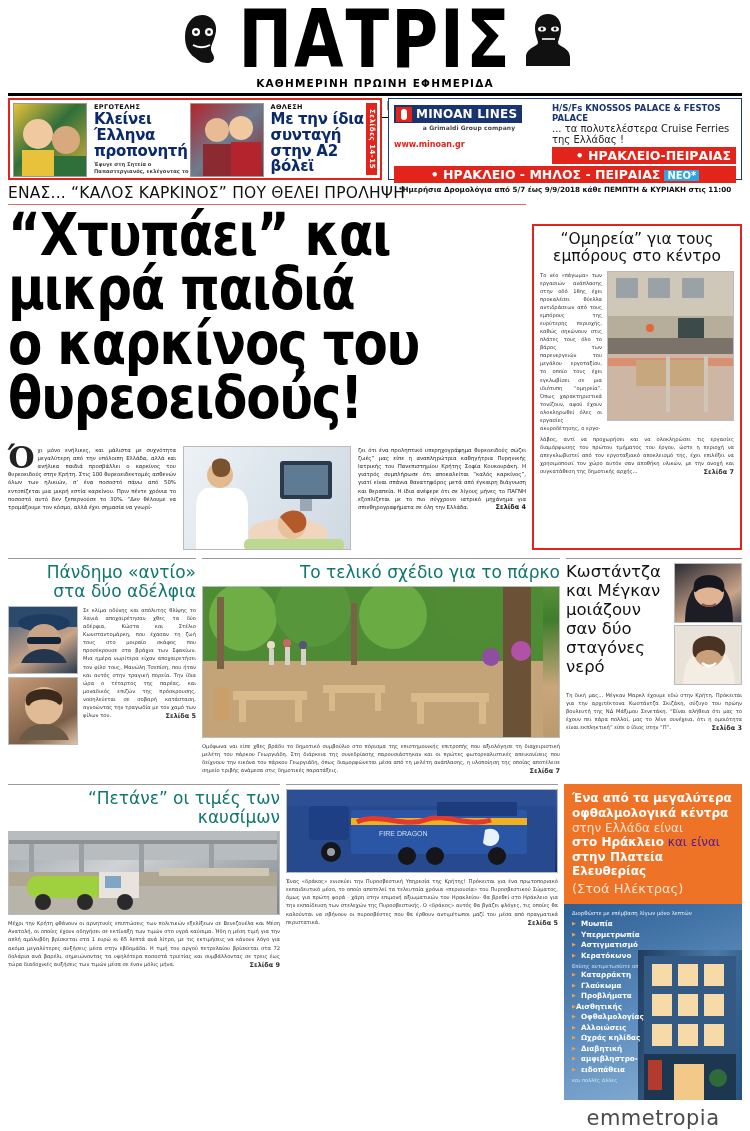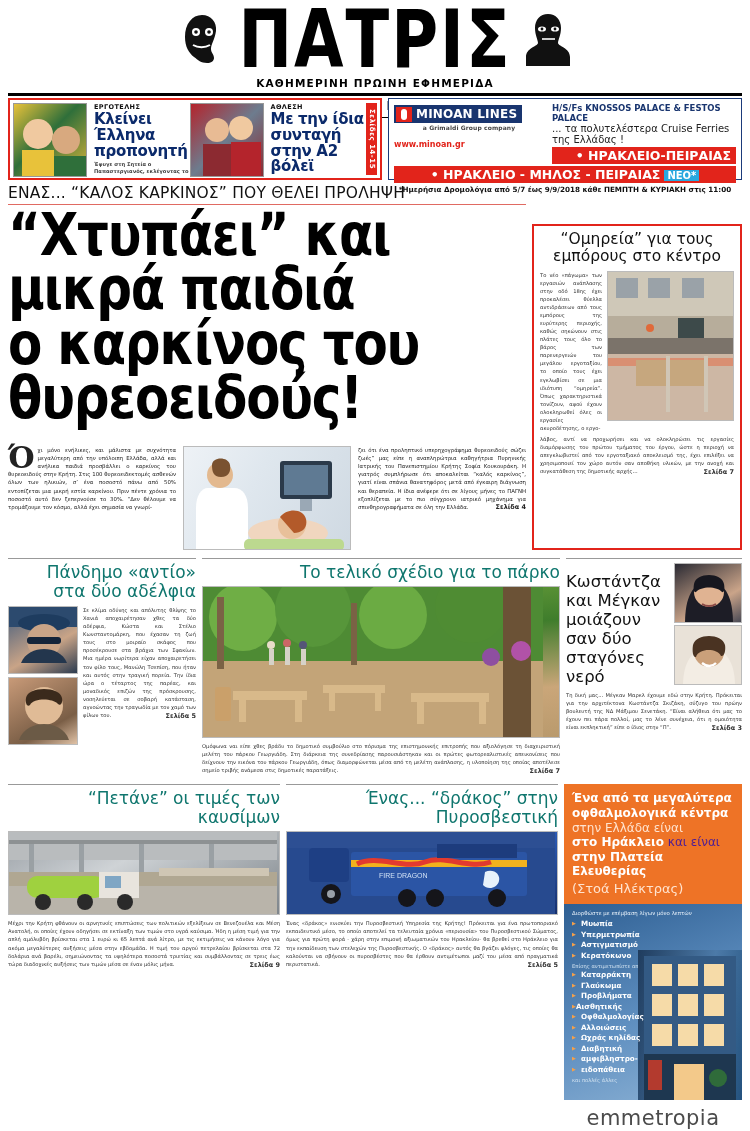--- a/index.html
+++ b/index.html
@@ -93,21 +93,21 @@
   .r2-b { flex:1; }
   .r2-c { flex:0 0 176px; }
   .sec-head { font-size:17px; text-align:right; line-height:1.12; color:#0f766e; }
   .rule-top { border-top:1px solid #999; margin-bottom:4px;}
   .r2a-body { display:flex; gap:5px; margin-top:5px;}
   .r2a-photos { flex:0 0 70px; }
   .r2a-ph { width:70px; height:68px; border:1px solid #bbb; margin-bottom:3px; position:relative; overflow:hidden;}
   .smalltext { font-size:5.2px; line-height:1.55; color:#333; text-align:justify; }
   .r2b-photo { width:100%; height:152px; border:1px solid #bbb; margin-top:4px; position:relative; overflow:hidden;}
   .r2c-head { font-size:16.5px; line-height:1.15; color:#111;}
-  .r2c-top { display:flex; gap:5px;align-items:flex-end; }
+  .r2c-top { display:flex; gap:5px; }
   .r2c-photos { flex:0 0 68px; }
   .r2c-ph { width:68px; height:60px; border:1px solid #bbb; margin-bottom:2px; position:relative; overflow:hidden;}
 
   
   .row3 { display:flex; gap:6px; padding:8px 8px 0 8px; }
   .r3-a, .r3-b { flex:0 0 272px; }
   .r3-c { flex:1; }
   .r3-photo { width:100%; height:84px; border:1px solid #bbb; margin-top:4px; position:relative; overflow:hidden;}
   .ad-orange { background:#ee7326; color:#fff; padding:7px 8px 8px 8px; }
   .ad-o-l { font-size:12px; font-weight:bold; line-height:1.22;}
@@ -456,21 +456,20 @@
         </svg>
       </div>
       <div class="smalltext" style="margin-top:4px;">
         <span>Μέχρι την Κρήτη φθάνουν οι αρνητικές επιπτώσεις των πολιτικών εξελίξεων σε Βενεζουέλα και Μέση Ανατολή, οι οποίες έχουν οδηγήσει σε εκτίναξη των τιμών στο υγρά καύσιμα. Ήδη η μέση τιμή για την απλή αμόλυβδη βρίσκεται στα 1 ευρώ κι 65 λεπτά ανά λίτρο, με τις εκτιμήσεις να κάνουν λόγο για ακόμα μεγαλύτερες αυξήσεις μέσα στην εβδομάδα. Η τιμή του αργού πετρελαίου βρίσκεται στα 72 δολάρια ανά βαρέλι, σημειώνοντας τα υψηλότερα ποσοστά τριετίας και συμβάλλοντας σε τρεις έως τώρα διαδοχικές αυξήσεις των τιμών μέσα σε έναν μόλις μήνα.</span>
         <span class="pg-ref">Σελίδα 9</span>
       </div>
     </div>
 
     <div class="r3-b">
       <div class="rule-top"></div>
-      <div class="sec-head">Ένας... “δράκος” στην Πυροσβεστική</div>
       <div class="r3-photo">
         <div class="ph firetruck"></div>
         <svg class="ovl" viewBox="0 0 268 84" width="268" height="84" preserveAspectRatio="none">
           <rect x="0" y="0" width="268" height="84" fill="#274a8f"></rect>
           <rect x="0" y="0" width="268" height="16" fill="#2d4f93"></rect>
           <rect x="22" y="16" width="40" height="34" rx="4" fill="#1e3f84"></rect>
           <rect x="64" y="20" width="176" height="44" rx="3" fill="#2b55a5"></rect>
           <rect x="64" y="28" width="176" height="7" fill="#f2b21e"></rect>
           <path d="M70 32c20-10 48 6 68-2s44 8 66 0" stroke="#e23a2e" stroke-width="5" fill="none"></path>
           <rect x="150" y="12" width="80" height="14" fill="#1d3c7d"></rect>

